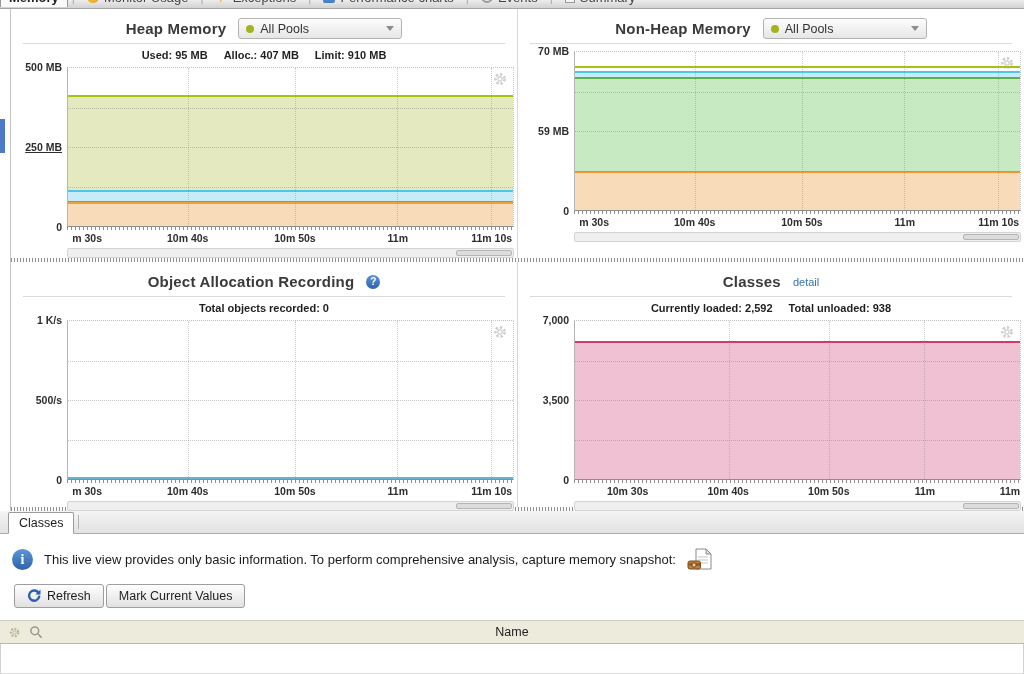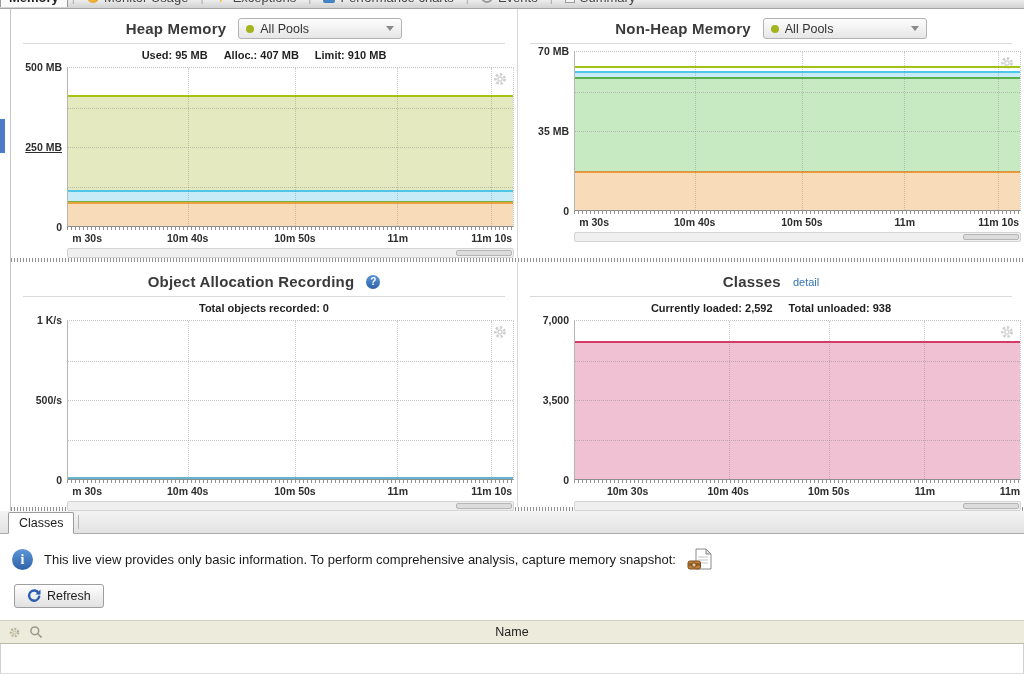--- a/index.html
+++ b/index.html
@@ -173,21 +173,21 @@
         <div class="dropdown">
           <span class="dot"></span>
           <span>All Pools</span>
           <span class="dd-arrow"></span>
         </div>
       </div>
       <div class="hr"></div>
       <div class="cbody">
         <div class="y-axis">
             <div class="ytick" style="top: 0%;">70 MB</div>
-            <div class="ytick" style="top: 50%;">35 MB</div>
+            <div class="ytick" style="top: 50%;">59 MB</div>
             <div class="ytick" style="top: 100%;">0</div>
           </div>
         <div class="plotwrap">
           <div class="plot">
             <svg class="gear" width="16" height="16" viewBox="0 0 16 16">
                 <circle cx="8" cy="8" r="4.6" fill="none" stroke="#cfcfcf" stroke-width="2.6" stroke-dasharray="2.4 1.8"></circle>
                 <circle cx="8" cy="8" r="2.1" fill="none" stroke="#cfcfcf" stroke-width="1.2"></circle>
               </svg>
           <div class="band-line" style="top: 9.28571%; background: rgb(165, 195, 19);"></div>
               <div class="band-fill" style="top: 12.8571%; height: 3.57143%; background: rgb(199, 236, 248);"></div>
@@ -339,20 +339,23 @@
   </div>
 
   <div class="buttons-row">
     <button class="btn">
       <svg width="14" height="14" viewBox="0 0 14 14">
         <path d="M11.7 4.2A5.1 5.1 0 1 0 12.2 7.6" fill="none" stroke="#2a5db0" stroke-width="2.4" stroke-linecap="round"></path>
         <path d="M13.5 0.5v5h-5z" fill="#2a5db0"></path>
       </svg>
       <span>Refresh</span>
     </button>
+    <button class="btn">
+      <span>Mark Current Values</span>
+    </button>
   </div>
 
   <div class="thead">
     <svg width="13" height="13" viewBox="0 0 16 16">
         <circle cx="8" cy="8" r="4.6" fill="none" stroke="#b8b49a" stroke-width="2.6" stroke-dasharray="2.4 1.8"></circle>
         <circle cx="8" cy="8" r="2.1" fill="none" stroke="#b8b49a" stroke-width="1.2"></circle>
       </svg>
     <svg width="14" height="14" viewBox="0 0 14 14">
         <circle cx="5.8" cy="5.8" r="3.9" fill="none" stroke="#9a9a8a" stroke-width="1.5"></circle>
         <line x1="8.8" y1="8.8" x2="12.6" y2="12.6" stroke="#9a9a8a" stroke-width="1.5"></line>

